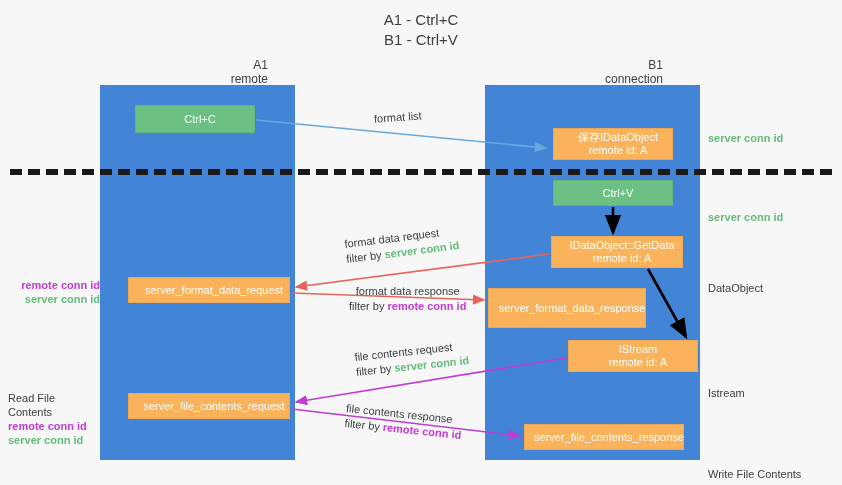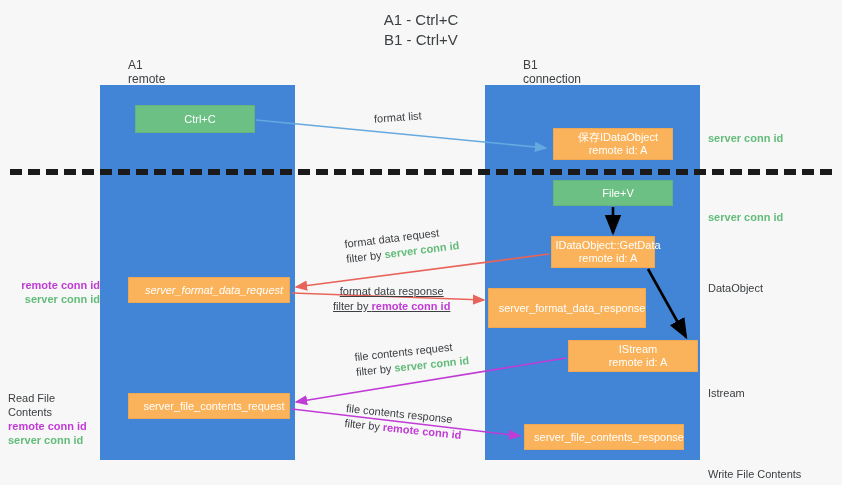--- a/index.html
+++ b/index.html
@@ -13,21 +13,21 @@
   .abs{position:absolute;}
 
   
   #title{
     left:0;top:10px;width:842px;text-align:center;
     font-size:15px;line-height:20px;color:#3c4043;
   }
 
   
   .col-head{
-    text-align:left;font-size:12px;line-height:14px;color:#3c4043;
+    text-align:right;font-size:12px;line-height:14px;color:#3c4043;
   }
   .col-head .top{display:block;}
   .col-head .sub{display:block;}
 
   
   .lane{background:#4285d6;}
   #lane-a1{left:100px;top:85px;width:195px;height:375px;}
   #lane-b1{left:485px;top:85px;width:215px;height:375px;}
 
   
@@ -44,22 +44,22 @@
     border:1px solid rgba(0,0,0,.06);
     padding-left:10px;
   }
   .node .l2{font-size:11px;}
   .green{background:#6cc083;}
   .orange{background:#fbb35b;}
 
   #n-ctrlc{left:135px;top:105px;width:120px;height:28px;}
   #n-idataobject{left:553px;top:128px;width:120px;height:32px;}
   #n-ctrlv{left:553px;top:180px;width:120px;height:26px;}
-  #n-getdata{left:551px;top:236px;width:104px;height:32px;}
-  #n-sfdreq{left:128px;top:277px;width:162px;height:26px;font-style:italic;}
+  #n-getdata{left:551px;top:236px;width:132px;height:32px;}
+  #n-sfdreq{left:128px;top:277px;width:162px;height:26px;}
   #n-sfdresp{left:488px;top:288px;width:158px;height:40px;}
   #n-istream{left:568px;top:340px;width:130px;height:32px;}
   #n-sfcreq{left:128px;top:393px;width:162px;height:26px;}
   #n-sfcresp{left:524px;top:424px;width:160px;height:26px;}
 
   
   .side{font-size:11px;line-height:14px;}
   .green-t{color:#63bc7a;font-weight:bold;}
   .magenta-t{color:#c13bd6;font-weight:bold;}
   .plain-t{color:#3c4043;margin-top:36px;}
@@ -73,21 +73,21 @@
   #s-left-1{left:8px;top:278px;width:92px;text-align:right;}
   #s-left-2{left:8px;top:391px;width:92px;text-align:left;}
   #s-left-2 .hdr{color:#3c4043;font-weight:normal;display:block;}
 
   
   .edge-label{
     font-size:11px;line-height:15px;color:#3c4043;white-space:nowrap;
   }
   #e-formatlist{left:374px;top:110px;transform:rotate(-4deg);}
   #e-fdreq{left:345px;top:230px;transform:rotate(-7deg);}
-  #e-fdresp{left:333px;top:284px;text-decoration:underline;}
+  #e-fdresp{left:349px;top:284px;}
   #e-fcreq{left:355px;top:344px;transform:rotate(-6deg);}
   #e-fcresp{left:345px;top:407px;transform:rotate(6deg);}
 
   svg#wires{position:absolute;left:0;top:0;width:842px;height:485px;overflow:visible;}
 </style>
 </head>
 <body>
 
 <div id="stage">
 
@@ -144,21 +144,21 @@
   <div id="n-ctrlc" class="abs node green">
     <span>Ctrl+C</span>
   </div>
 
   <div id="n-idataobject" class="abs node orange">
     <span>保存IDataObject</span>
     <span class="l2">remote id: A</span>
   </div>
 
   <div id="n-ctrlv" class="abs node green">
-    <span>File+V</span>
+    <span>Ctrl+V</span>
   </div>
 
   <div id="n-getdata" class="abs node orange">
     <span>IDataObject::GetData</span>
     <span class="l2">remote id: A</span>
   </div>
 
   <div id="n-sfdreq" class="abs node orange">
     <span>server_format_data_request</span>
   </div>

